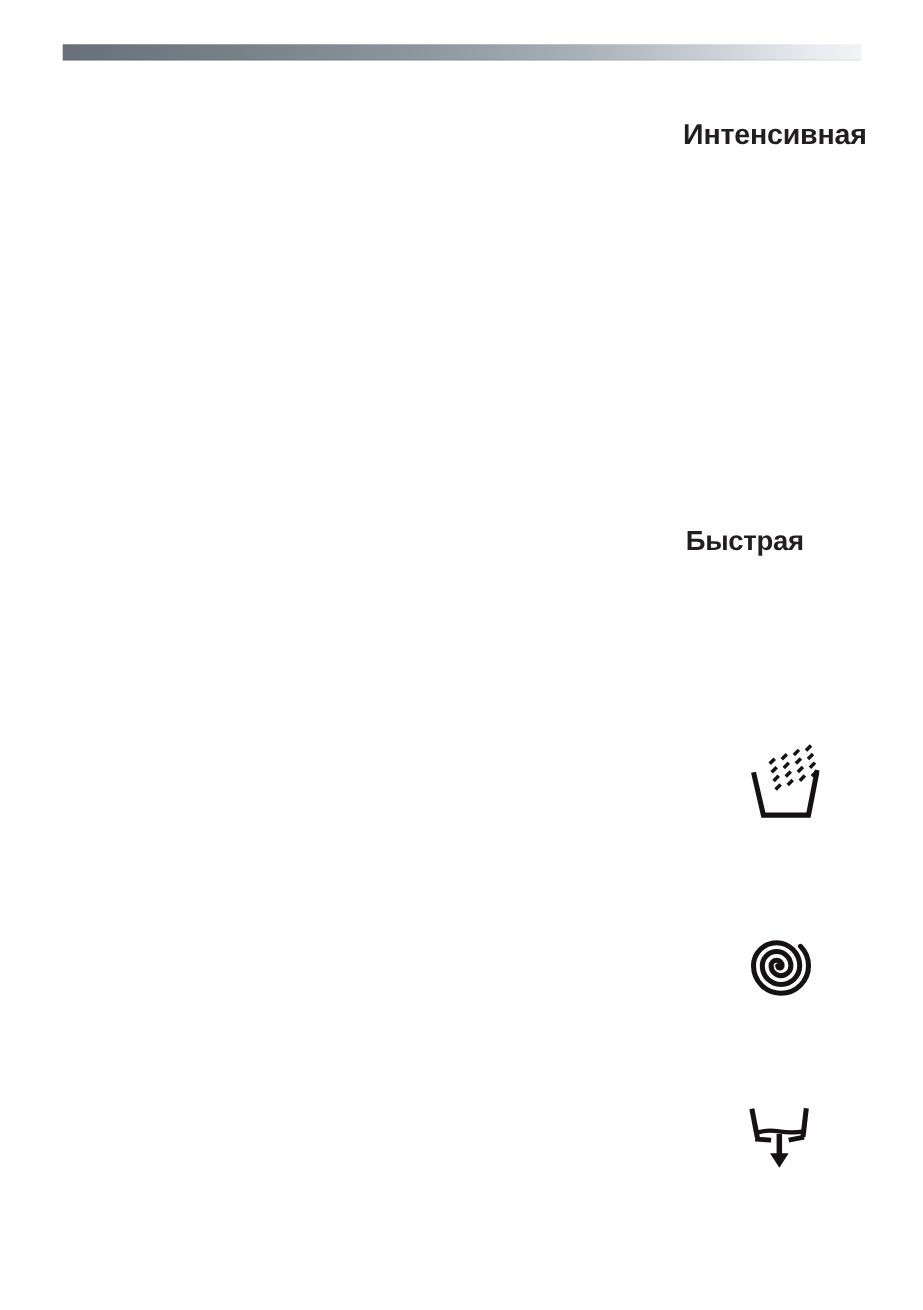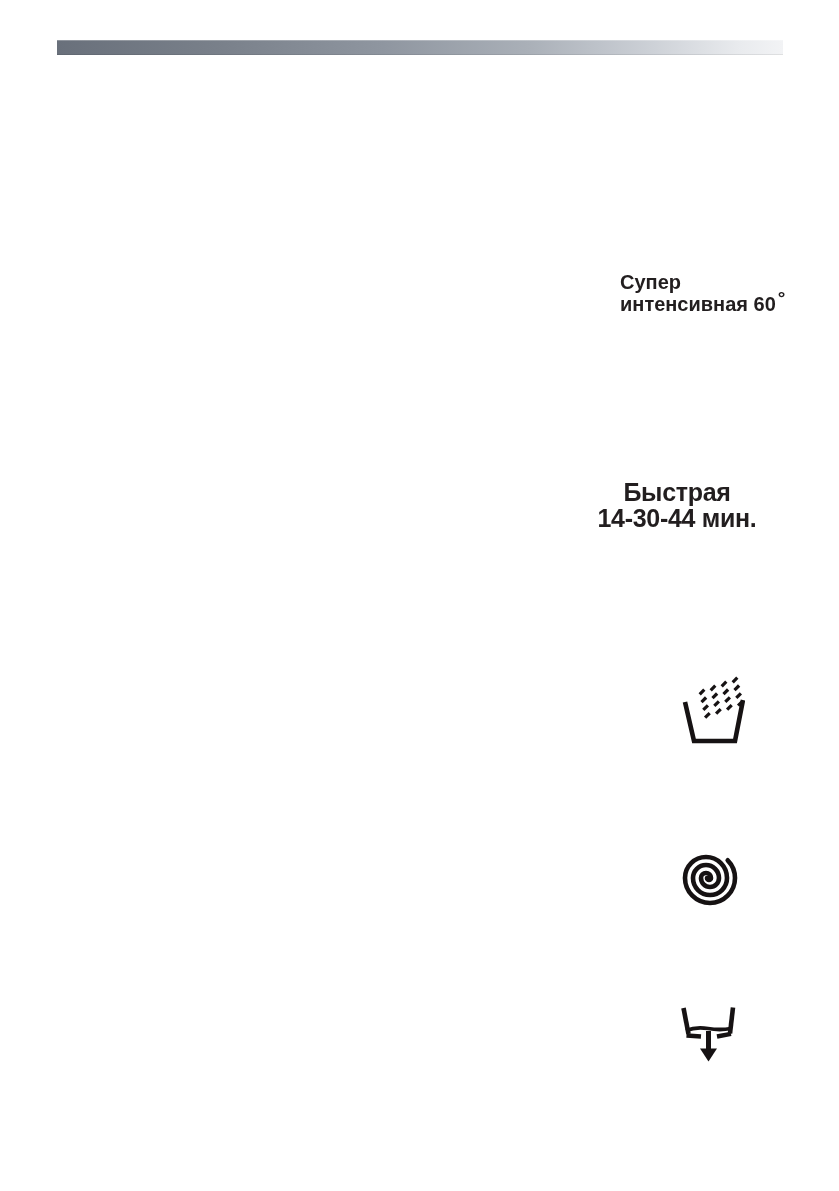--- a/index.html
+++ b/index.html
@@ -32,30 +32,26 @@
   svg{display:block;}
 </style>
 </head>
 <body>
 
 <div class="page">
 
   <div class="top-bar"></div>
 
   <div class="prog" id="prog-intensive">
+    <span class="line">Интенсивная</span>
   </div>
 
-  <div class="prog" id="prog-super">
-    <span class="line">Супер</span>
-    <span class="line"><span>интенсивная 60</span><span class="deg-super">°</span></span>
-  </div>
 
   <div class="prog" id="prog-quick">
     <span class="line">Быстрая</span>
-    <span class="line">14-30-44 мин.</span>
   </div>
 
   <div class="sym" id="sym-rinse">
     <svg width="66" height="70" viewBox="0 0 66 70" xmlns="http://www.w3.org/2000/svg">
       <g stroke="#161213" fill="none">
         <path d="M6,27 L15,66 L56,66 L64,25" stroke-width="4.6"></path>
         <g stroke-width="3.2">
           <line x1="53.7" y1="7.3" x2="58.3" y2="2.7"></line>
           <line x1="55.5" y1="15.1" x2="60.1" y2="10.5"></line>
           <line x1="57.3" y1="22.9" x2="61.9" y2="18.3"></line>

